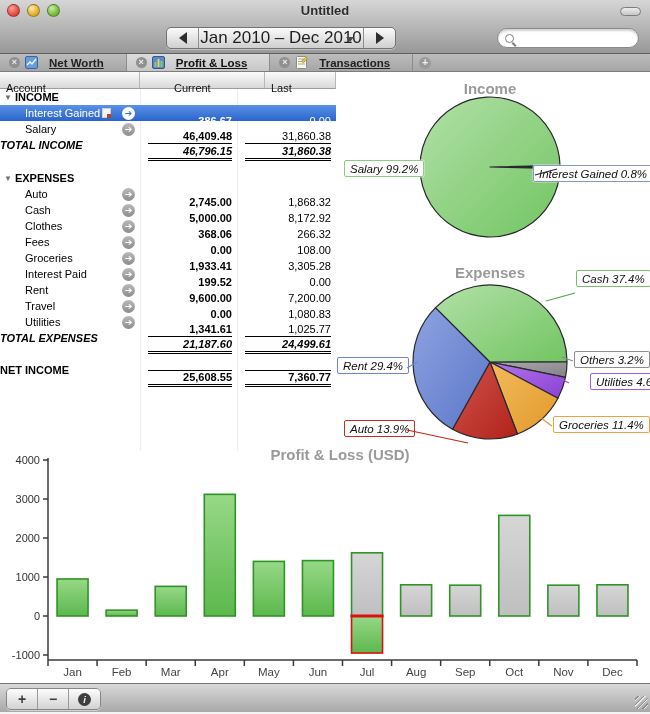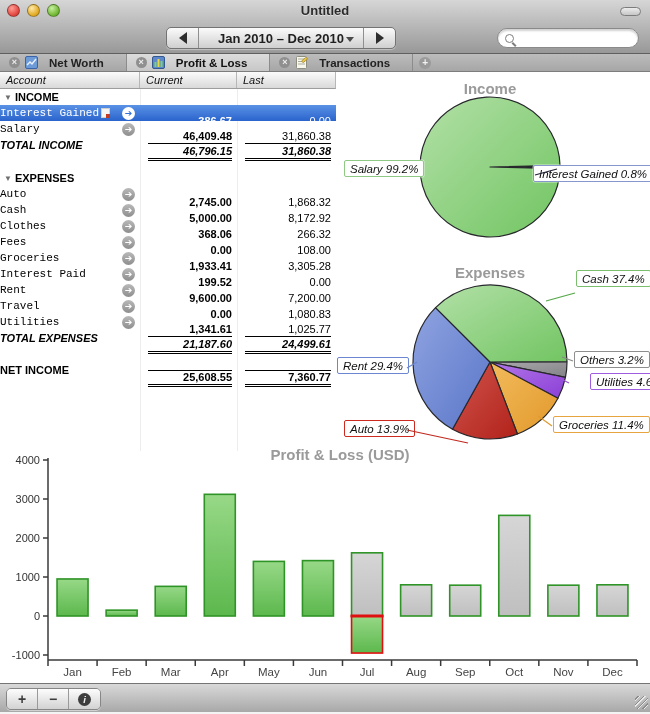--- a/index.html
+++ b/index.html
@@ -19,65 +19,65 @@
     font-size:13px;font-weight:600;color:#2c2c2c;text-shadow:0 1px 0 rgba(255,255,255,.5);}
   .lozenge{position:absolute;right:9px;top:7px;width:21px;height:9px;border-radius:5px;
     border:1px solid #7c7c7c;background:linear-gradient(#ececec,#c6c6c6);}
 
   .datectl{position:absolute;left:166px;top:5px;height:22px;width:230px;display:flex;
     border:1px solid #737373;border-radius:5px;overflow:hidden;
     background:linear-gradient(#fbfbfb,#cfcfcf);box-shadow:0 1px 1px rgba(255,255,255,.4);}
   .datectl .seg{display:flex;align-items:center;justify-content:center;}
   .seg-prev,.seg-next{width:32px;border-right:1px solid #8f8f8f;cursor:default;}
   .seg-next{border-right:none;border-left:1px solid #8f8f8f;}
-  .seg-mid{flex:1;position:relative;font-size:13px;font-weight:700;color:#1f1f1f;}
+  .seg-mid{flex:1;position:relative;font-size:17px;font-weight:400;color:#1f1f1f;}
   .tri-left{width:0;height:0;border:6px solid transparent;border-right:8px solid #2d2d2d;border-left:none;}
   .tri-right{width:0;height:0;border:6px solid transparent;border-left:8px solid #2d2d2d;border-right:none;}
   .tri-dn{position:absolute;right:9px;top:9px;width:0;height:0;border:4px solid transparent;border-top:5px solid #4a4a4a;}
   .search{position:absolute;right:11px;top:6px;width:142px;height:20px;border-radius:11px;
     background:#fff;border:1px solid #8a8a8a;box-shadow:inset 0 2px 2px rgba(0,0,0,.18);display:flex;align-items:center;}
   .mag{position:relative;width:9px;height:9px;border:1.6px solid #7e7e7e;border-radius:50%;margin-left:7px;}
   .mag::after{content:"";position:absolute;left:7px;top:7px;width:5px;height:1.8px;background:#7e7e7e;transform:rotate(45deg);transform-origin:0 0;}
   .search input{border:none;outline:none;background:transparent;font-size:11px;flex:1;min-width:0;padding:0 6px 0 4px;}
 
   
   .tabbar{position:absolute;left:0;top:54px;width:650px;height:18px;display:flex;
     background:linear-gradient(#bcbcbc,#a6a6a6);border-bottom:1px solid #7d7d7d;}
   .tab{display:flex;align-items:center;gap:5px;padding:0 8px 0 9px;border-right:1px solid #8c8c8c;height:100%;}
   .tab.active{background:linear-gradient(#dcdcdc,#c7c7c7);}
-  .tab-label{font-size:11.5px;font-weight:600;color:#222;white-space:nowrap;padding:0 14px 0 6px;}
+  .tab-label{font-size:11.5px;font-weight:600;color:#222;white-space:nowrap;padding:0 14px 0 6px;text-decoration:underline;}
   .tab.active .tab-label{color:#111;}
   .closeicn{width:11px;height:11px;border-radius:50%;background:#8f8f8f;color:#efefef;
     font-size:9px;line-height:11px;text-align:center;font-weight:700;}
   .tabicn{width:13px;height:13px;display:inline-block;}
   .addtab{width:24px;display:flex;align-items:center;justify-content:center;}
   .plusicn{width:12px;height:12px;border-radius:50%;background:#9a9a9a;color:#f2f2f2;font-size:10px;line-height:12px;text-align:center;font-weight:700;}
 
   
   .content{position:absolute;left:0;top:72px;width:650px;height:611px;background:#fff;}
 
   
   .thead{position:absolute;left:0;top:0;width:336px;height:17px;display:flex;
     background:linear-gradient(#fbfbfb,#d9d9d9);border-bottom:1px solid #9d9d9d;border-right:1px solid #b7b7b7;}
-  .th{font-size:11px;font-weight:400;color:#111;padding:2px 0 0 6px;font-style:italic;}
+  .th{font-size:11px;font-weight:400;color:#111;padding:10px 0 0 6px;}
   .th1{width:140px;border-right:1px solid #b7b7b7;}
-  .th2{width:97px;border-right:1px solid #b7b7b7;}
+  .th2{width:97px;border-right:1px solid #b7b7b7;margin-left:28px;}
   .th3{flex:1;}
   .colrule{position:absolute;top:17px;height:362px;width:1px;background:rgba(0,0,0,.07);}
   #rows{position:absolute;left:0;top:17px;width:336px;}
   .t-row{height:16px;display:flex;align-items:center;font-size:11px;color:#000;position:relative;}
   .t-spacer{height:16.5px;}
   .c-acct{width:140px;display:flex;align-items:center;height:100%;}
   .c-num{width:97px;height:100%;padding:16px 5px 0 8px;display:flex;align-items:center;}
   .c-num.lastcol{width:99px;}
   .num{flex:1;text-align:right;line-height:13px;}
   .cur .num{font-weight:700;}
   .tri{font-size:8px;color:#6f6f6f;margin:0 3px 0 4px;}
   .g-label{font-weight:700;}
-  .child .cname{font-family:Liberation Mono, monospace;}
+  .child .cname{margin-left:25px;}
   .rowarrow{margin-left:auto;margin-right:5px;width:13px;height:13px;border-radius:50%;
     background:linear-gradient(#b9b9b9,#8e8e8e);color:#fff;font-size:9px;line-height:13px;text-align:center;font-weight:700;}
   .t-row.selected{background:linear-gradient(#5a92e6,#2a64cc);color:#fff;}
   .t-row.selected .num{color:#fff;}
   .t-row.selected .rowarrow{background:#fff;color:#3472d4;}
   .noteicn{width:9px;height:10px;background:#f4f4f4;border:1px solid #cfcfcf;margin-left:2px;position:relative;}
   .noteicn::after{content:"";position:absolute;right:-1px;bottom:-1px;width:4px;height:4px;background:#c23b1e;}
   .total .g-label,.total .num{font-style:italic;}
   .total{font-weight:700;}
   .net{font-weight:700;}

